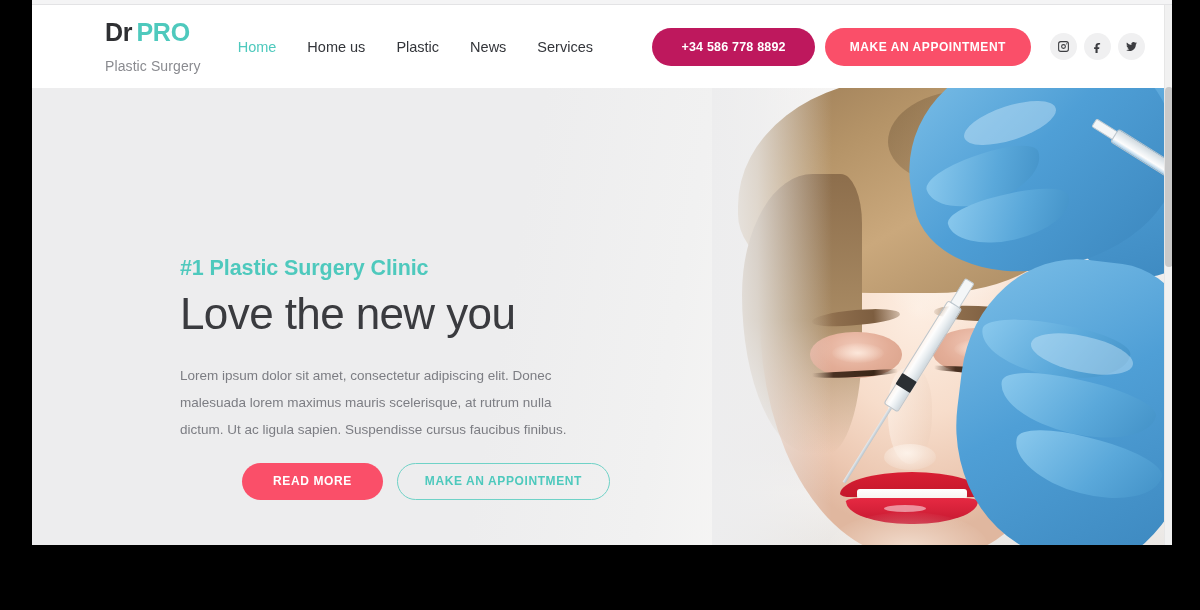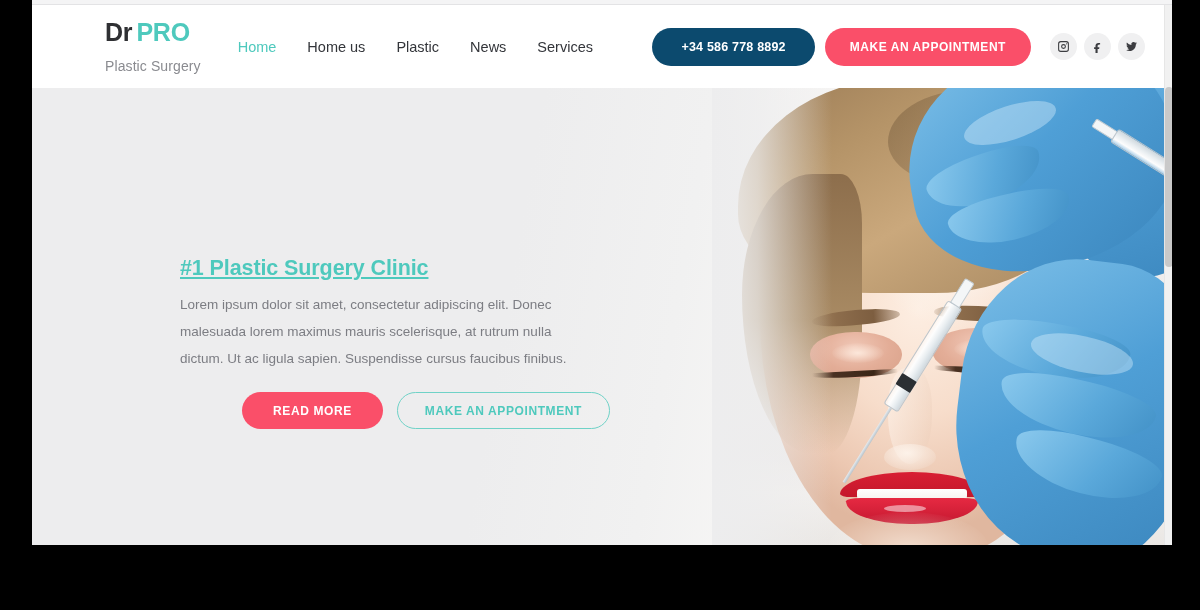--- a/index.html
+++ b/index.html
@@ -108,21 +108,21 @@
 
   
   #header-actions {
     display: flex;
     align-items: center;
     margin-left: auto;
     margin-right: 27px;
     gap: 10px;
   }
   .btn-phone {
-    background: #0c4a6e;
+    background: #be185d;
     color: #ffffff;
     font-size: 12.5px;
     font-weight: 700;
     letter-spacing: 0.2px;
     border: none;
     border-radius: 22px;
     height: 38px;
     padding: 0 29px;
     cursor: pointer;
     font-family: inherit;
@@ -418,21 +418,20 @@
     top: 168px;
     width: 430px;
     z-index: 20;
   }
   #eyebrow {
     font-size: 21.5px;
     font-weight: 700;
     color: #4ec9bd;
     letter-spacing: -0.1px;
     margin-bottom: 10px;
-    text-decoration: underline;
   }
   #headline {
     font-size: 44px;
     font-weight: 400;
     color: #3a3b3f;
     letter-spacing: -0.6px;
     line-height: 1.06;
     margin-bottom: 24px;
   }
   #hero-text {
@@ -581,20 +580,21 @@
           <div class="syr-barrel"></div>
           <div class="syr-band"></div>
           <div class="syr-needle"></div>
         </div>
 
         <div id="photo-fade"></div>
       </div>
 
       <div id="hero-copy">
         <div id="eyebrow">#1 Plastic Surgery Clinic</div>
+        <h1 id="headline">Love the new you</h1>
         <p id="hero-text">Lorem ipsum dolor sit amet, consectetur adipiscing elit. Donec malesuada lorem maximus mauris scelerisque, at rutrum nulla dictum. Ut ac ligula sapien. Suspendisse cursus faucibus finibus.</p>
         <div id="hero-buttons">
           <button class="btn-read">READ MORE</button>
           <button class="btn-appt-outline">MAKE AN APPOINTMENT</button>
         </div>
       </div>
     </section>
 
     <div id="scrollbar-track">
       <div id="scrollbar-thumb"></div>

